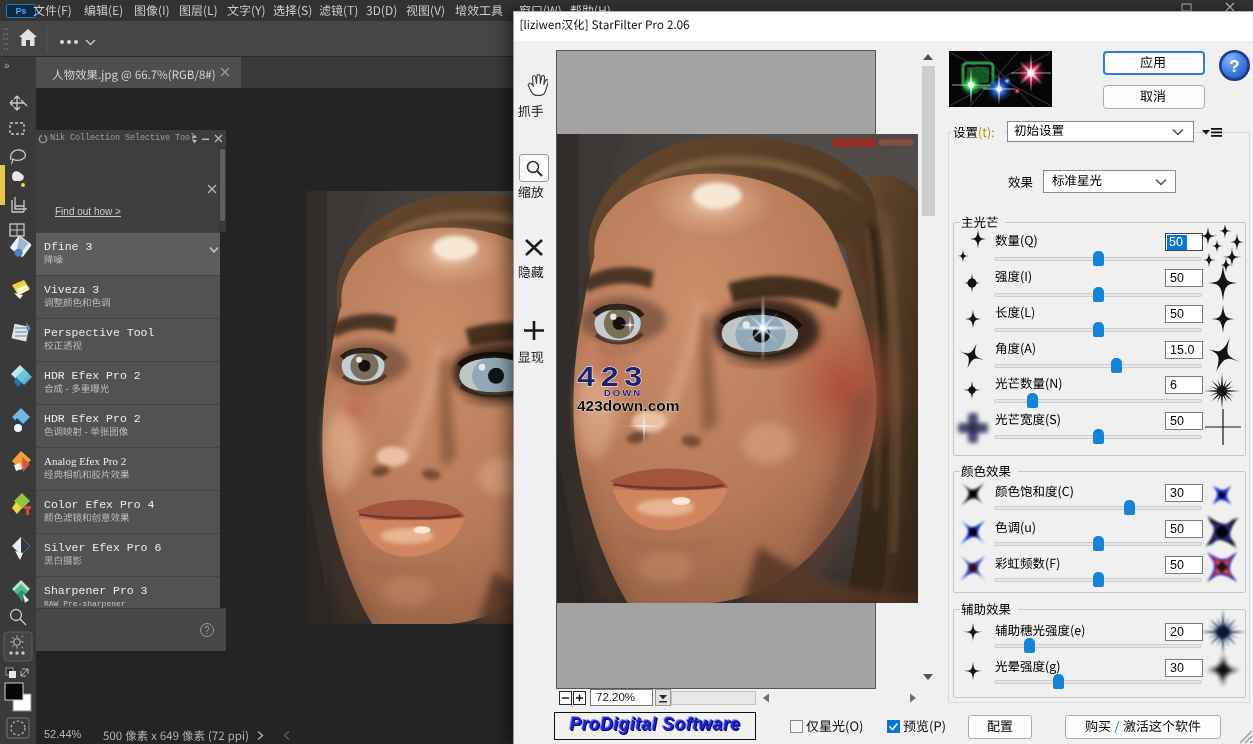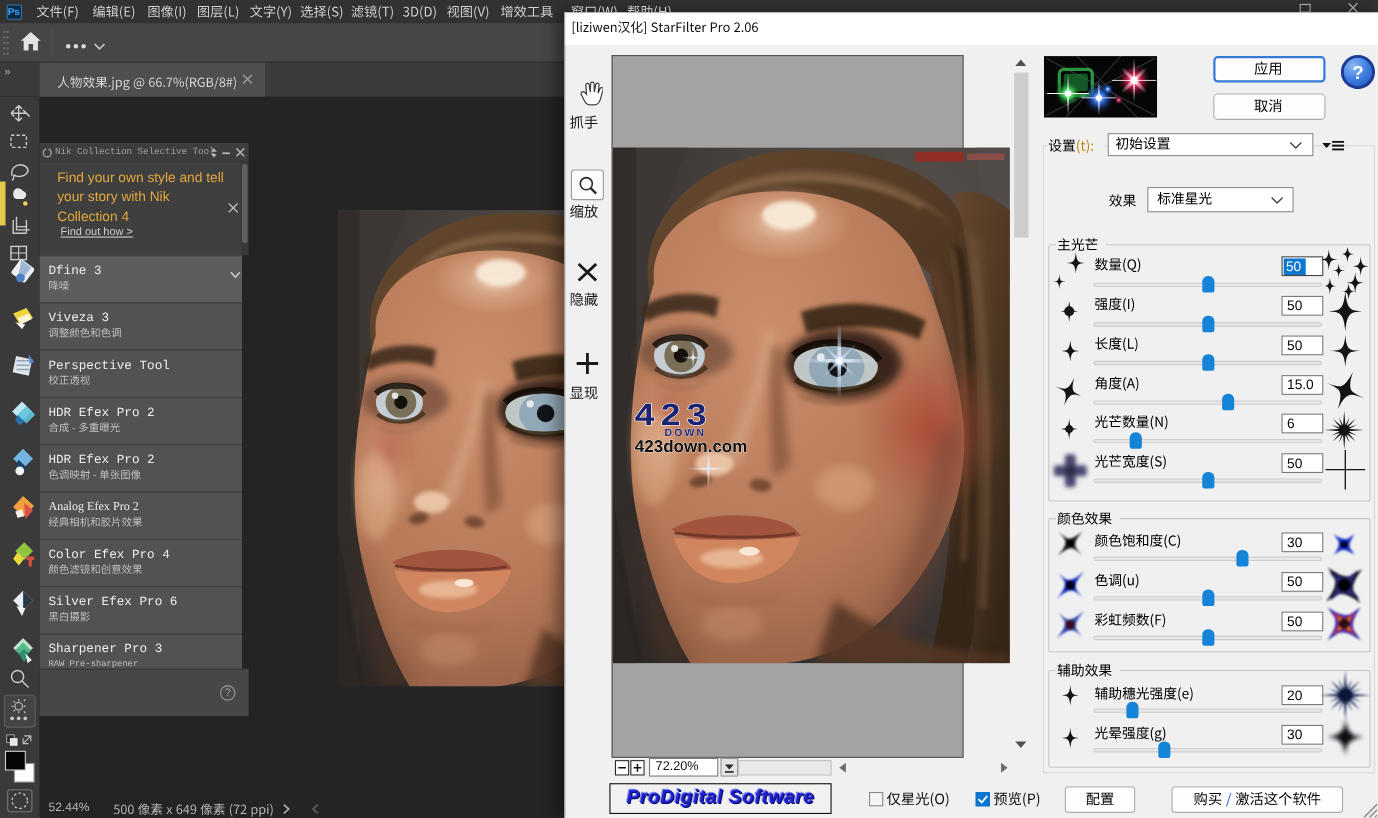--- a/index.html
+++ b/index.html
@@ -1,21 +1,21 @@
 <!DOCTYPE html>
 <html><head><meta charset="utf-8">
 <style>
 *{margin:0;padding:0;box-sizing:border-box}
 html,body{width:1253px;height:744px;overflow:hidden;background:#232323;font-family:"Liberation Sans",sans-serif}
 .abs{position:absolute}
 </style></head>
 <body>
 <div class="abs" style="left:0;top:0;width:1253px;height:744px">
 <div class="abs" style="left:0;top:0;width:1253px;height:21px;background:#323232"></div>
-    <div class="abs" style="left:6px;top:4px;width:14px;height:14px;background:#0d2a42;border:1px solid #2979b8;border-radius:2px;color:#41a4f4;font-size:9px;font-weight:bold;text-align:left;line-height:12px">Ps</div>
+    <div class="abs" style="left:6px;top:4px;width:30px;height:14px;background:#0d2a42;border:1px solid #2979b8;border-radius:2px;color:#41a4f4;font-size:9px;font-weight:bold;text-align:center;line-height:12px">Ps</div>
     <svg class="abs" style="left:1170px;top:0" width="83" height="11">
       <rect x="12" y="4" width="9" height="7" fill="none" stroke="#bbb"></rect>
       <path d="M56 3 l8 8 M64 3 l-8 8" stroke="#bbb" stroke-width="1.2"></path>
     </svg>
     <div class="abs" style="left:0;top:21px;width:1253px;height:36px;background:#464646;border-bottom:1px solid #2a2a2a"></div>
     <svg class="abs" style="left:0;top:21px" width="110" height="36">
 <g fill="#6e6e6e">
         <circle cx="4" cy="8" r="1"></circle>
         <circle cx="7" cy="8" r="1"></circle>
         <circle cx="4" cy="13" r="1"></circle>
@@ -193,21 +193,20 @@
         <circle cx="5" cy="5" r="3.6" fill="none" stroke="#9a9a9a" stroke-width="1.4"></circle>
         <rect x="4" y="0" width="2" height="3" fill="#3d3d3d"></rect>
       </svg>
       <div class="abs" style="left:14px;top:3px;font-family:'Liberation Mono',monospace;font-size:8.5px;color:#9f9f9f;white-space:nowrap;letter-spacing:-0.1px">Nik Collection Selective Tool</div>
       <svg class="abs" style="left:152px;top:4px" width="36" height="10">
         <path d="M4 4 l2.5 -3.5 L9 4 Z M4 6 l2.5 3.5 L9 6 Z" fill="#b5b5b5"></path>
         <rect x="14" y="4.5" width="7" height="1.6" fill="#b5b5b5"></rect>
         <path d="M27 1 l7 7 M34 1 l-7 7" stroke="#b5b5b5" stroke-width="1.4"></path>
       </svg>
       <div class="abs" style="left:0;top:17px;width:184px;height:85px;background:#3f3f3f"></div>
-      <div class="abs" style="left:16px;top:22px;width:170px;white-space:nowrap;font-size:12.5px;line-height:18px;color:#e2a83d">Find your own style and tell<br>your story with Nik<br>Collection 4</div>
       <svg class="abs" style="left:170px;top:53px" width="12" height="12">
         <path d="M2 2 l8 8 M10 2 l-8 8" stroke="#b9b9b9" stroke-width="1.3"></path>
       </svg>
       <div class="abs" style="left:19px;top:76px;font-size:10px;color:#cccccc;text-decoration:underline">Find out how &gt;</div>
       <div class="abs" style="left:183px;top:17px;width:7px;height:85px;background:#393939"></div>
       <div class="abs" style="left:183.5px;top:19px;width:5px;height:72px;background:#606060;border-radius:2px"></div>
       <div class="abs" style="left:0;top:102px;width:184px;height:43px;background:#5d5d5d;border-top:1px solid #434343"></div>
       <div class="abs" style="left:8px;top:110px;font-family:'Liberation Mono',monospace;font-size:11.5px;color:#ececec;white-space:nowrap">Dfine 3</div>
       <div class="abs" style="left:0;top:145px;width:184px;height:43px;background:#525252;border-top:1px solid #434343"></div>
       <div class="abs" style="left:8px;top:153px;font-family:'Liberation Mono',monospace;font-size:11.5px;color:#ececec;white-space:nowrap">Viveza 3</div>

